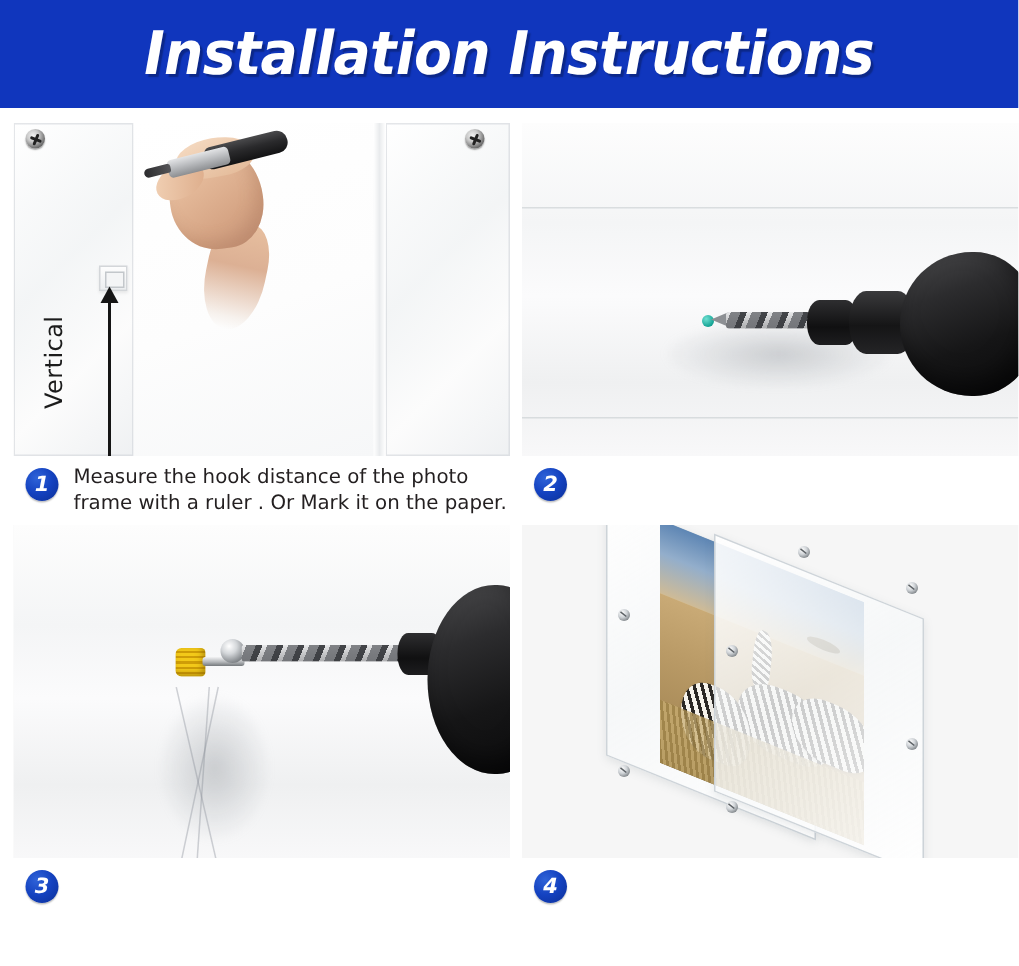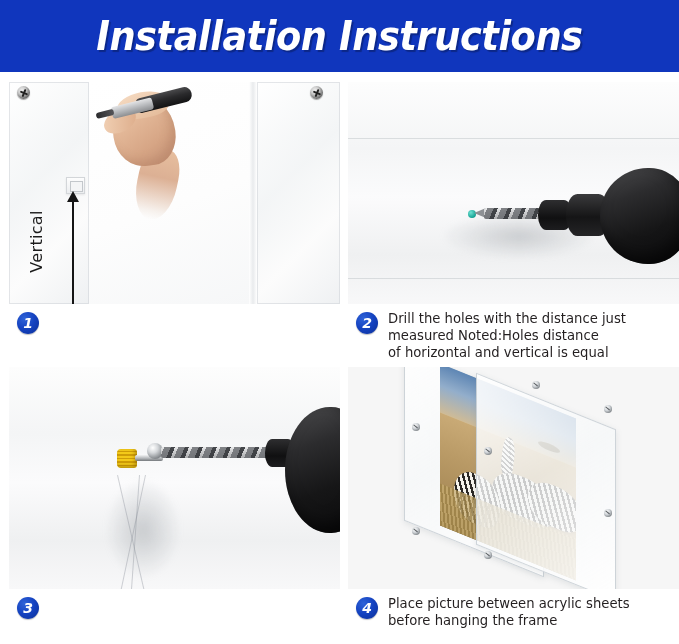--- a/index.html
+++ b/index.html
@@ -436,43 +436,42 @@
         <div class="thumb"></div>
         <div class="marker">
           <div class="marker-body"></div>
           <div class="marker-barrel"></div>
           <div class="marker-tip"></div>
         </div>
       </div>
     </div>
     <div class="caption">
       <div class="badge">1</div>
+      <div class="caption-text">Measure the hook distance of the photo
+frame with a ruler . Or Mark it on the paper.</div>
     </div>
   </div>
 
   <div class="step">
     <div class="photo">
       <div class="wall-plain"></div>
       <div class="wall-seam" style="top:56px;"></div>
       <div class="wall-seam" style="top:196px;"></div>
 
       <div class="drill-shadow" style="left:96px; top:132px; width:150px; height:44px;"></div>
 
       <div class="teal-dot" style="left:120px; top:128px;"></div>
       <div class="bit-tip" style="left:126px; top:126px;"></div>
       <div class="bit" style="left:136px; top:126px; width:56px;"></div>
       <div class="drill-chuck" style="left:190px; top:118px; width:34px; height:30px;"></div>
       <div class="drill-collar" style="left:218px; top:112px; width:44px; height:42px;"></div>
       <div class="drill-body" style="left:252px; top:86px; width:92px; height:96px;"></div>
     </div>
     <div class="caption">
       <div class="badge">2</div>
-      <div class="caption-text">Drill the holes with the distance just
-measured Noted:Holes distance
-of horizontal and vertical is equal</div>
     </div>
   </div>
 
   <div class="step">
     <div class="photo">
       <div class="wall-plain"></div>
 
       <div class="crack" style="left:108px; top:108px; width:1.4px; height:118px; transform:rotate(-13deg);"></div>
       <div class="crack" style="left:130px; top:108px; width:1.2px; height:118px; transform:rotate(4deg);"></div>
       <div class="crack" style="left:136px; top:108px; width:1.2px; height:118px; transform:rotate(12deg);"></div>
@@ -512,18 +511,16 @@
       </div>
 
       <div class="acrylic acrylic-front"></div>
       <div class="mini-screw" style="left:136px; top:80px;"></div>
       <div class="mini-screw" style="left:256px; top:38px;"></div>
       <div class="mini-screw" style="left:136px; top:184px;"></div>
       <div class="mini-screw" style="left:256px; top:142px;"></div>
     </div>
     <div class="caption">
       <div class="badge">4</div>
-      <div class="caption-text">Place picture between acrylic sheets
-before hanging the frame</div>
     </div>
   </div>
 
 </div>
 
 </body></html>

